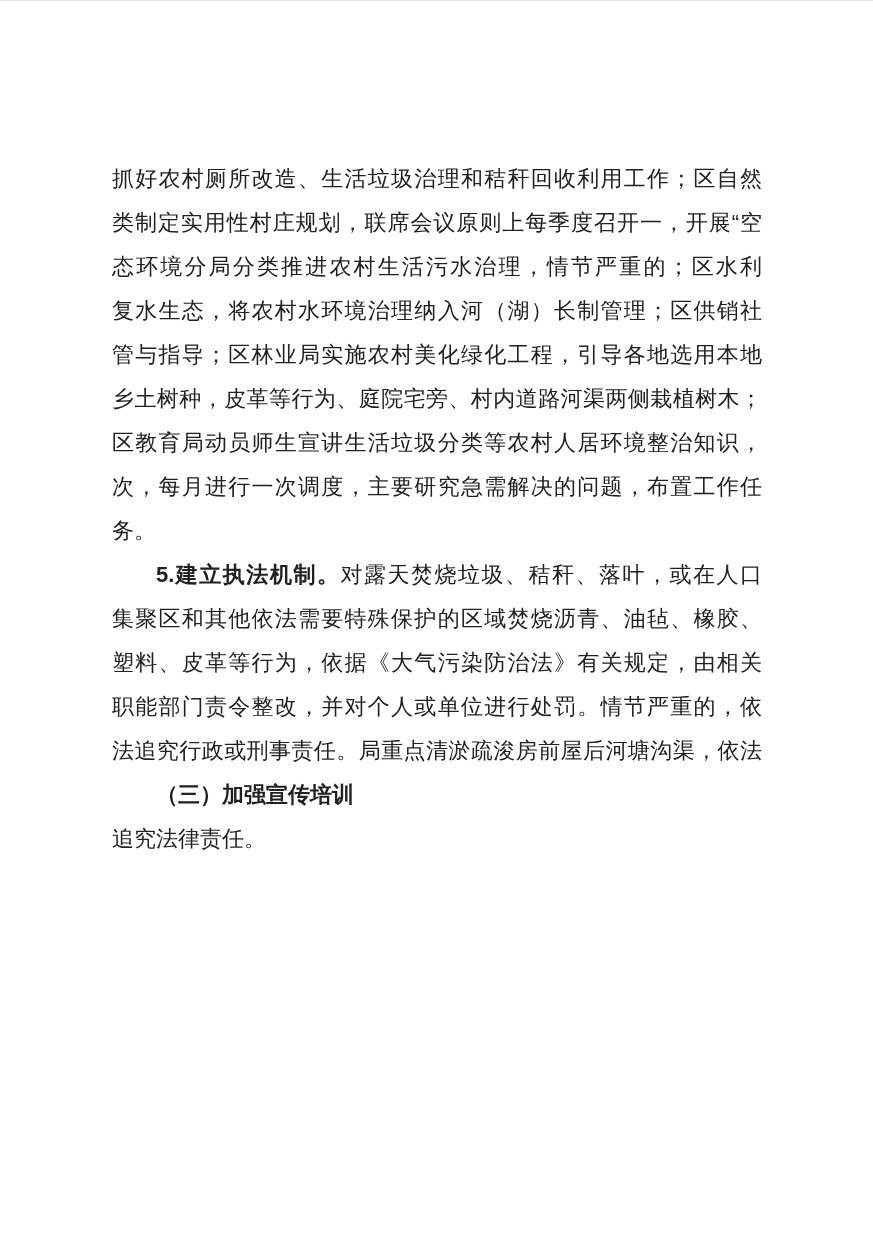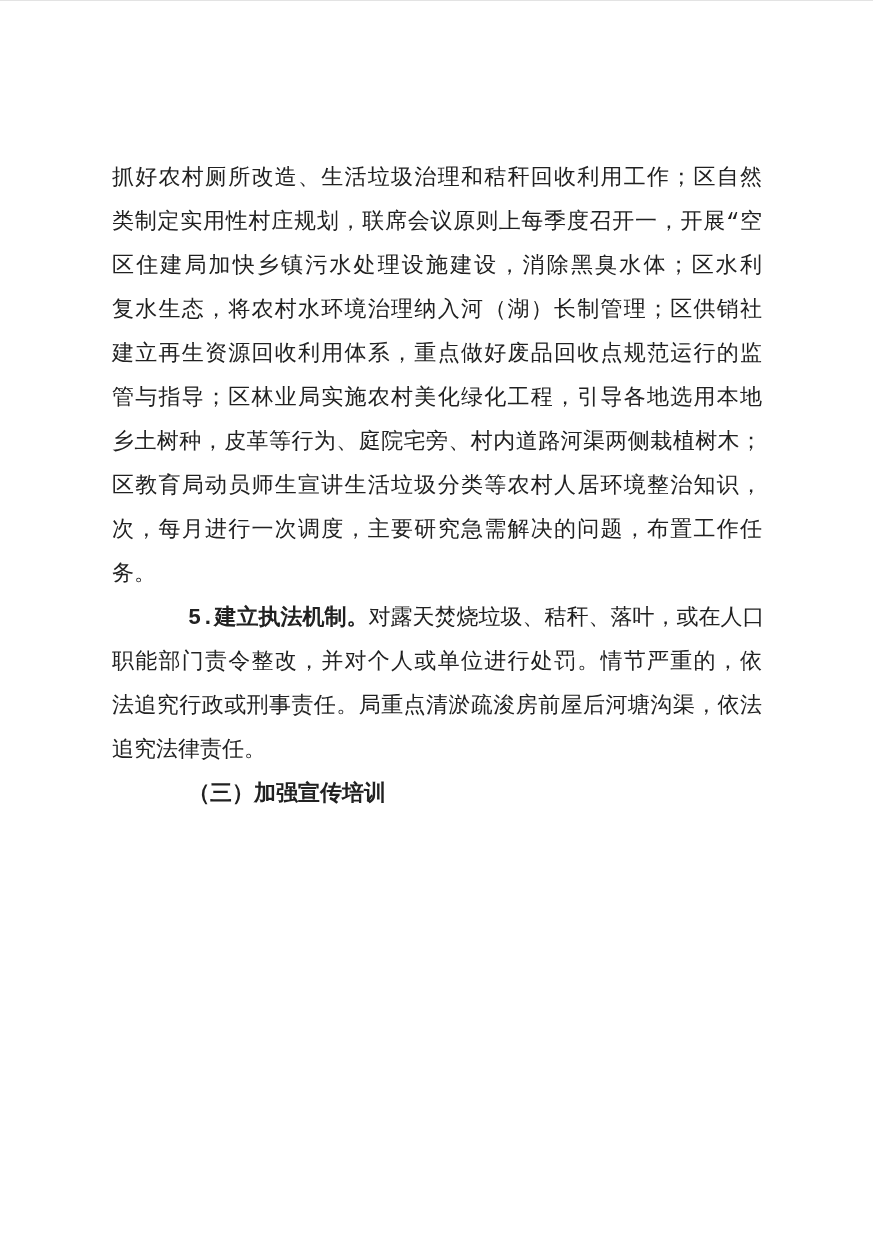--- a/index.html
+++ b/index.html
@@ -6,21 +6,21 @@
     margin: 0;
     padding: 0;
     background: #ffffff;
   }
   .page {
     position: relative;
     width: 873px;
     height: 1064px;
     background: #ffffff;
     overflow: hidden;
-    font-family: Liberation Mono, monospace;
+    font-family: Liberation Sans, sans-serif;
   }
   .top-scan-line {
     position: absolute;
     top: 0;
     left: 0;
     width: 100%;
     height: 1px;
     background: #e3e3e3;
   }
   .doc-body {
@@ -44,21 +44,20 @@
   }
   .line.align-left {
     text-align: left;
     text-align-last: left;
   }
   .line.indent {
     padding-left: 44px;
   }
   .line .bold {
     font-weight: 700;
-    margin-left: 32px;
   }
   .page-footer {
     position: absolute;
     left: 113px;
     top: 1108px;
     display: flex;
     align-items: center;
     gap: 9px;
     font-size: 23px;
     line-height: 28px;
@@ -73,33 +72,34 @@
 </style>
 </head>
 <body>
 
 <div class="page">
   <div class="top-scan-line"></div>
 
   <main class="doc-body">
       <div class="line"><span>抓好农村厕所改造、生活垃圾治理和秸秆回收利用工作；区自然</span></div>
       <div class="line"><span>类制定实用性村庄规划，联席会议原则上每季度召开一，开展“空</span></div>
-      <div class="line"><span>区住建局加快乡镇污水处理设施建设，消除黑臭水体；区水利</span></div>
+      <div class="line"><span>态环境分局分类推进农村生活污水治理，情节严重的；区水利</span></div>
       <div class="line"><span>复水生态，将农村水环境治理纳入河（湖）长制管理；区供销社</span></div>
-      <div class="line"><span>建立再生资源回收利用体系，重点做好废品回收点规范运行的监</span></div>
       <div class="line"><span>管与指导；区林业局实施农村美化绿化工程，引导各地选用本地</span></div>
       <div class="line"><span>乡土树种，皮革等行为、庭院宅旁、村内道路河渠两侧栽植树木；</span></div>
       <div class="line"><span>区教育局动员师生宣讲生活垃圾分类等农村人居环境整治知识，</span></div>
       <div class="line"><span>次，每月进行一次调度，主要研究急需解决的问题，布置工作任</span></div>
       <div class="line align-left"><span>务。</span></div>
       <div class="line indent"><span class="bold">5.建立执法机制。</span><span>对露天焚烧垃圾、秸秆、落叶，或在人口</span></div>
+      <div class="line"><span>集聚区和其他依法需要特殊保护的区域焚烧沥青、油毡、橡胶、</span></div>
+      <div class="line"><span>塑料、皮革等行为，依据《大气污染防治法》有关规定，由相关</span></div>
       <div class="line"><span>职能部门责令整改，并对个人或单位进行处罚。情节严重的，依</span></div>
       <div class="line"><span>法追究行政或刑事责任。局重点清淤疏浚房前屋后河塘沟渠，依法</span></div>
+      <div class="line indent align-left"><span class="bold">（三）加强宣传培训</span></div>
       <div class="line align-left"><span>追究法律责任。</span></div>
-      <div class="line indent align-left"><span class="bold">（三）加强宣传培训</span></div>
     </main>
 
   <footer class="page-footer">
     <span class="dash">–</span>
     <span class="num">6</span>
     <span class="dash">–</span>
   </footer>
 </div>
 
 </body></html>

